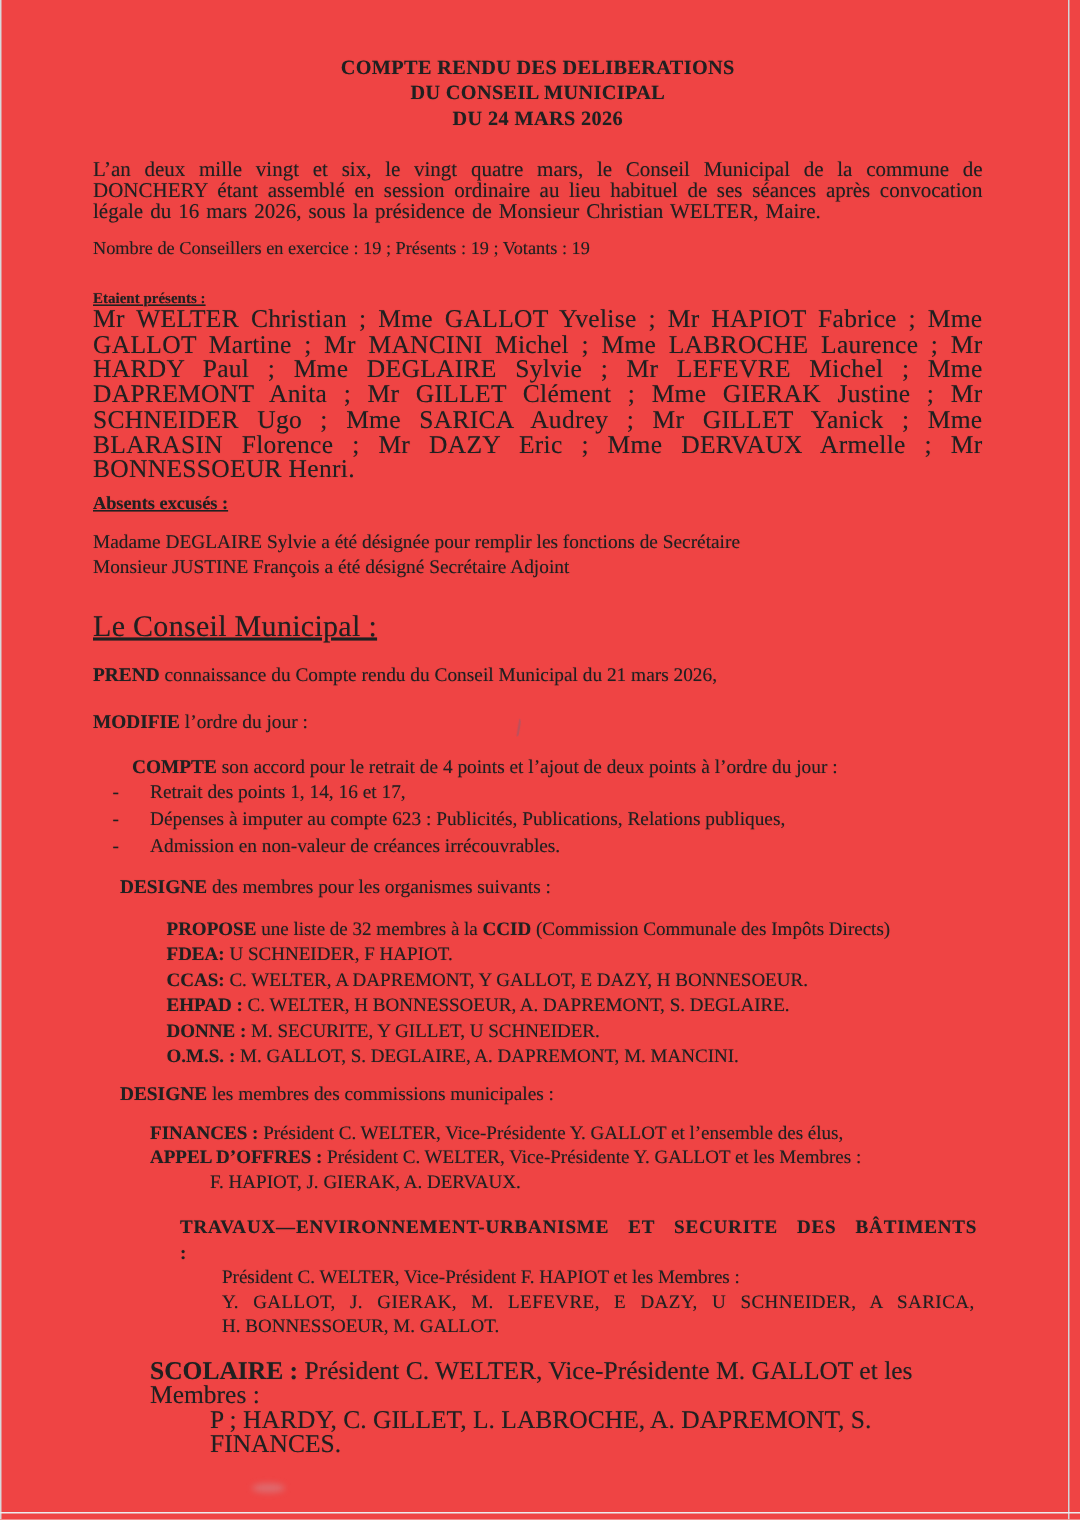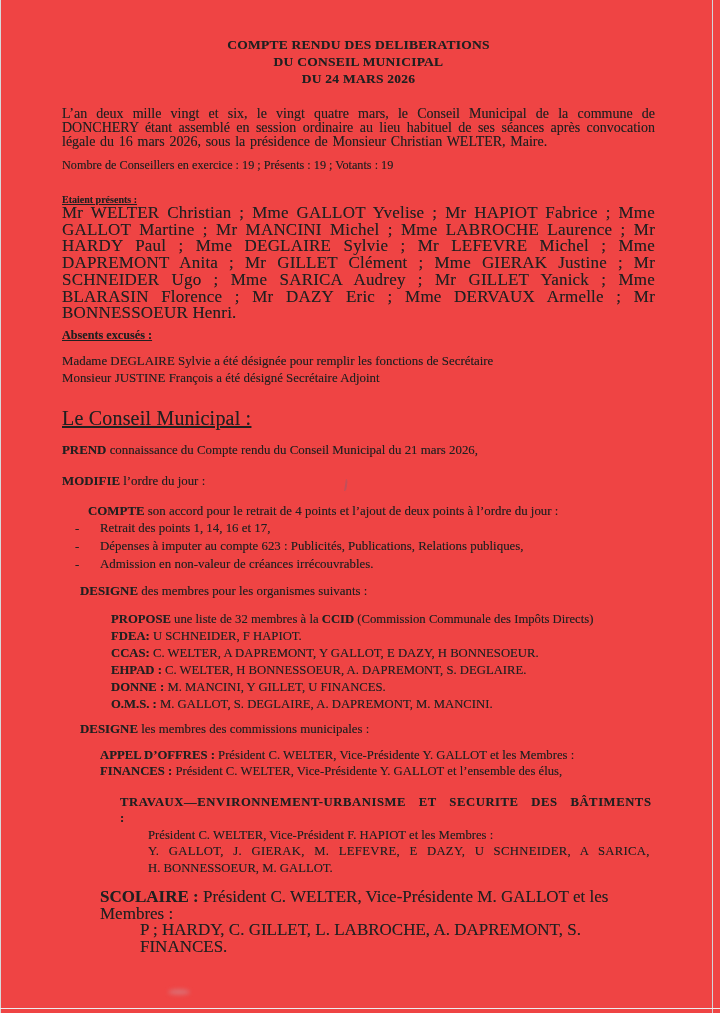--- a/index.html
+++ b/index.html
@@ -126,29 +126,30 @@
     </div>
   </div>
 
   <p class="decision designe1"><span class="b">DESIGNE</span><span> des membres pour les organismes suivants :</span></p>
 
   <div class="organismes">
     <p><span class="b">PROPOSE</span><span> une liste de 32 membres à la </span><span class="b">CCID</span><span> (Commission Communale des Impôts Directs)</span></p>
     <p><span class="b">FDEA:</span><span> U SCHNEIDER, F HAPIOT.</span></p>
     <p><span class="b">CCAS:</span><span> C. WELTER, A DAPREMONT, Y GALLOT, E DAZY, H BONNESOEUR.</span></p>
     <p><span class="b">EHPAD :</span><span> C. WELTER, H BONNESSOEUR, A. DAPREMONT, S. DEGLAIRE.</span></p>
-    <p><span class="b">DONNE :</span><span> M. MANCINI, Y GILLET, U FINANCES.</span></p>
+    <p><span class="b">DONNE :</span><span> M. SECURITE, Y GILLET, U SCHNEIDER.</span></p>
     <p><span class="b">O.M.S. :</span><span> M. GALLOT, S. DEGLAIRE, A. DAPREMONT, M. MANCINI.</span></p>
   </div>
 
   <p class="decision designe2"><span class="b">DESIGNE</span><span> les membres des commissions municipales :</span></p>
 
   <div class="commissions">
+    <p><span class="b">FINANCES :</span><span> Président C. WELTER, Vice-Présidente Y. GALLOT et l’ensemble des élus,</span></p>
     <p><span class="b">APPEL D’OFFRES :</span><span> Président C. WELTER, Vice-Présidente Y. GALLOT et les Membres :</span></p>
-    <p><span class="b">FINANCES :</span><span> Président C. WELTER, Vice-Présidente Y. GALLOT et l’ensemble des élus,</span></p>
+    <p class="sub-indent-wide">F. HAPIOT, J. GIERAK, A. DERVAUX.</p>
   </div>
 
   <div class="travaux-block">
     <p class="travaux-label">TRAVAUX—ENVIRONNEMENT-URBANISME ET SECURITE DES BÂTIMENTS :</p>
     <p class="sub-indent">Président C. WELTER, Vice-Président F. HAPIOT et les Membres :</p>
     <p class="sub-indent travaux-wide">Y. GALLOT, J. GIERAK, M. LEFEVRE, E DAZY, U SCHNEIDER, A SARICA,</p>
     <p class="sub-indent">H. BONNESSOEUR, M. GALLOT.</p>
   </div>
 
   <div class="scolaire-block">

